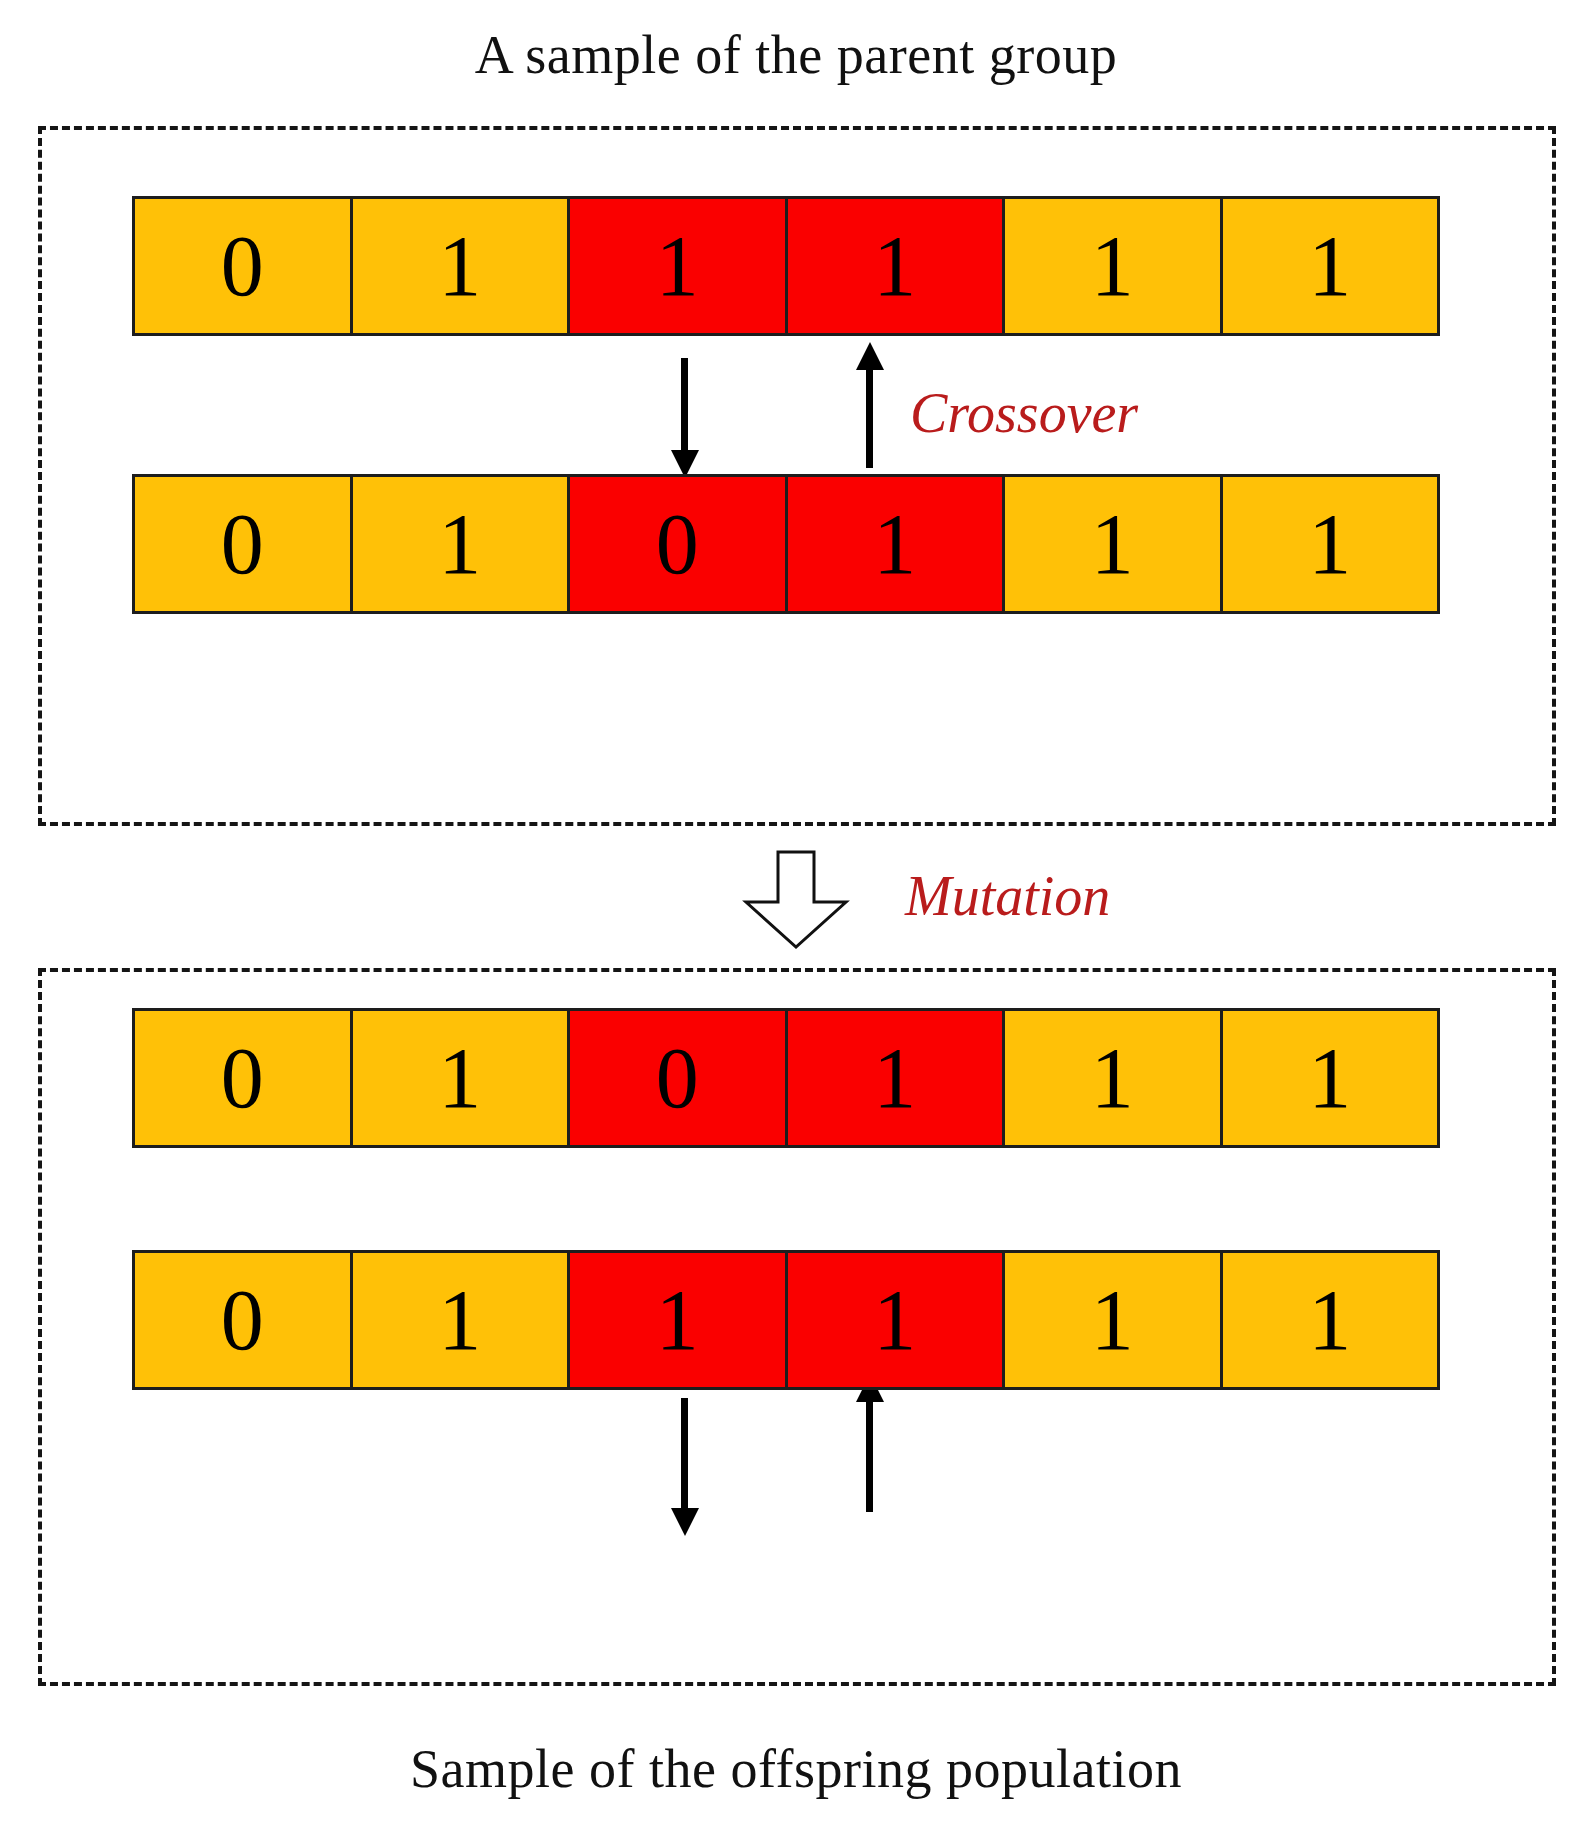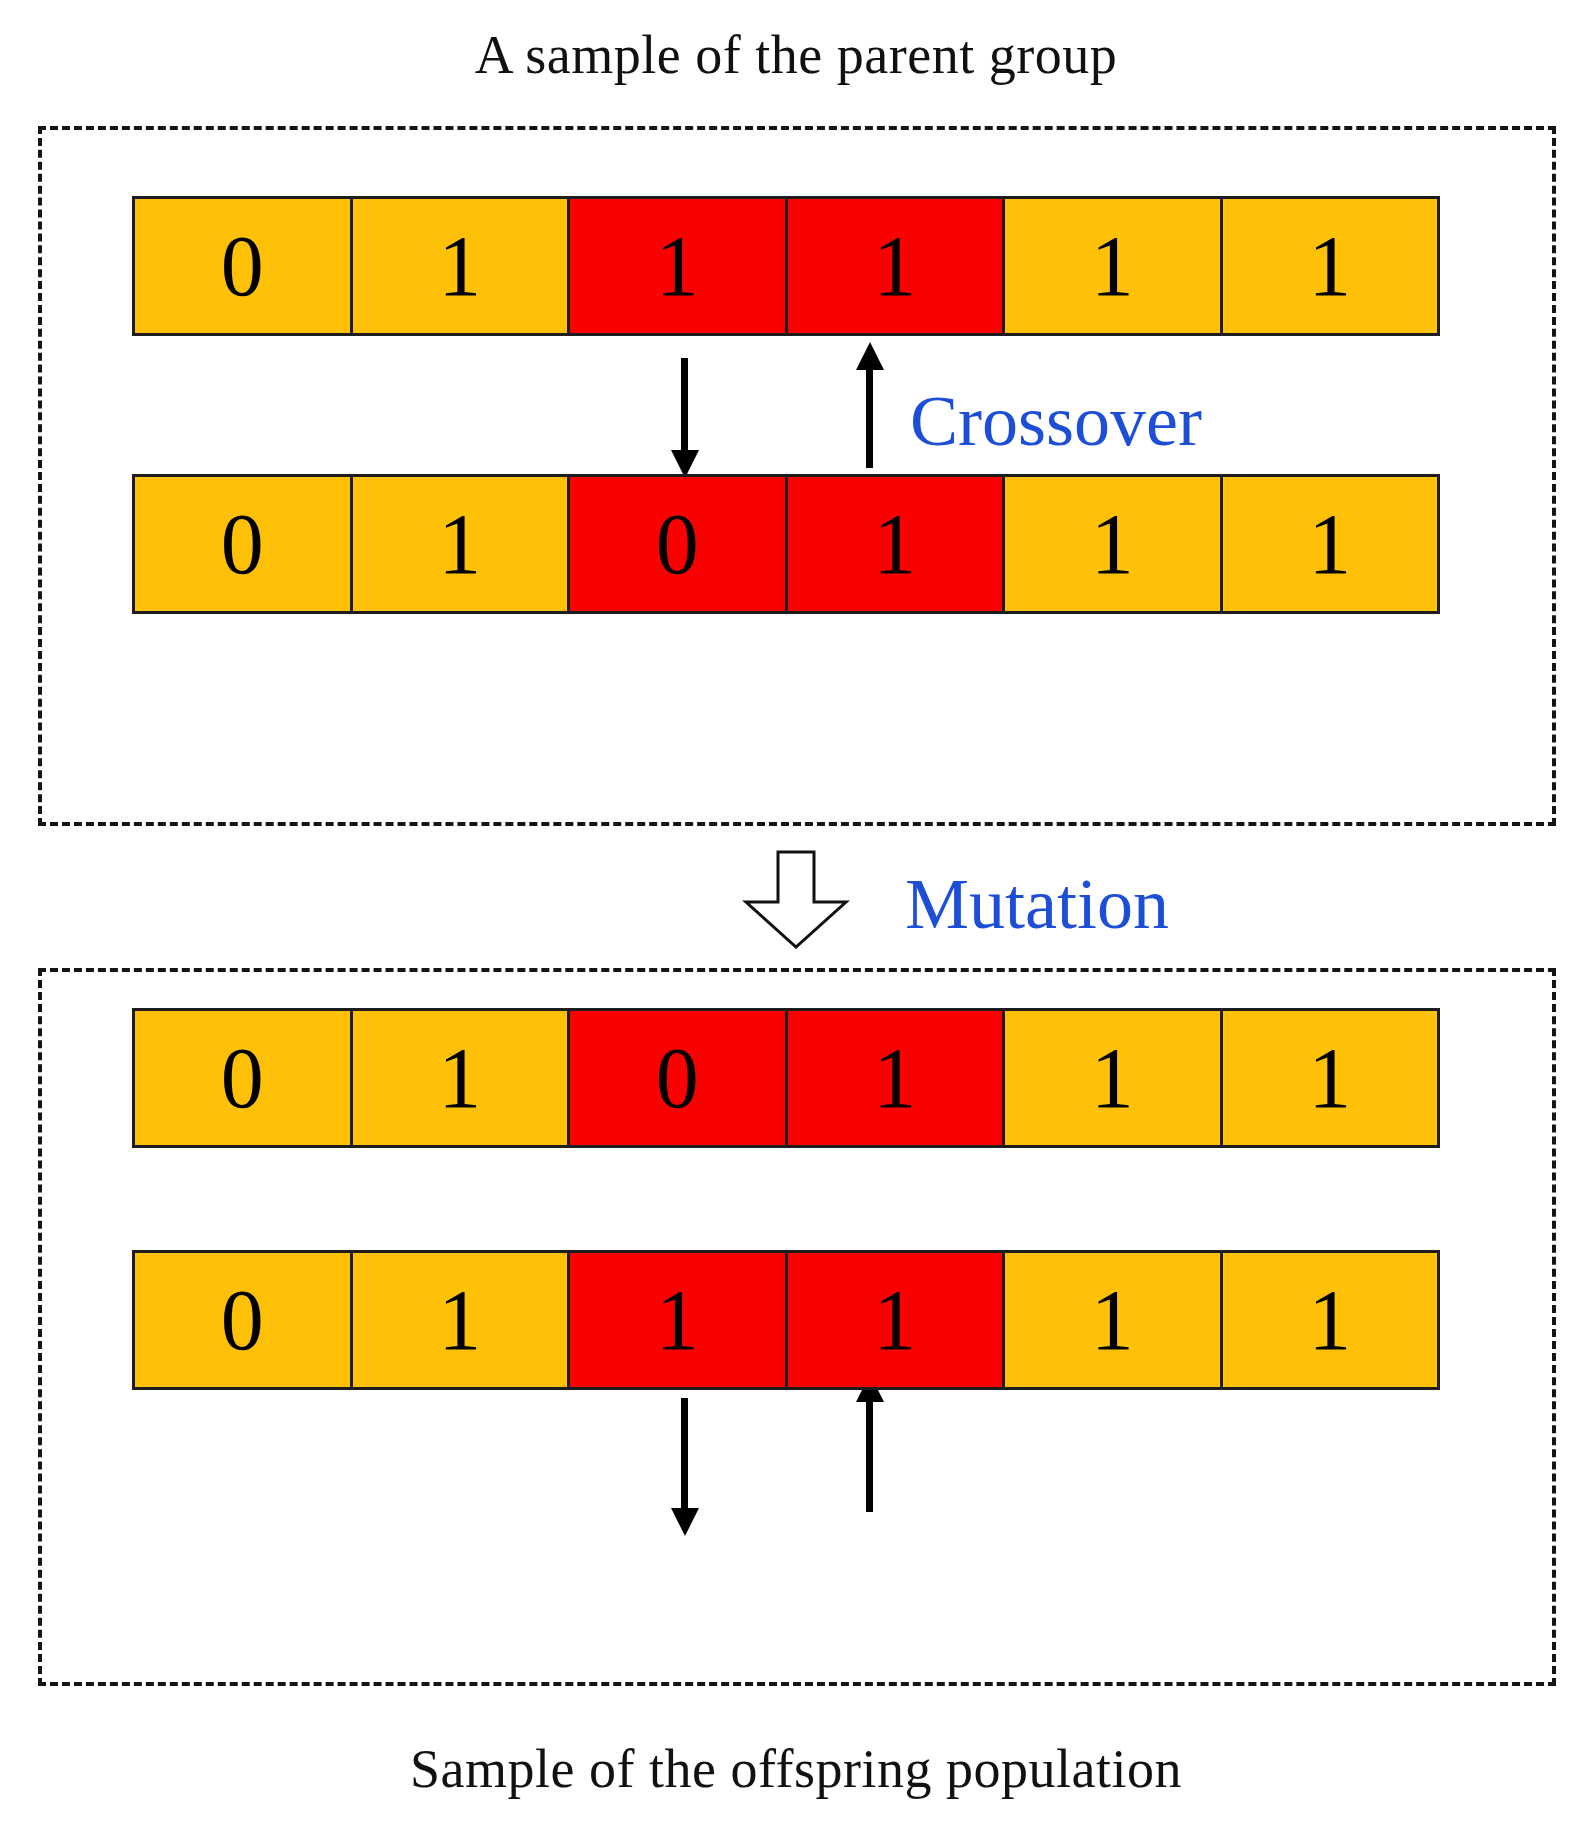--- a/index.html
+++ b/index.html
@@ -104,24 +104,25 @@
     border-bottom: 28px solid #000000;
   }
 
   #arrow-crossover-down { left: 681px; top: 358px; height: 94px; }
   #arrow-crossover-up   { left: 866px; top: 368px; height: 100px; }
   #arrow-offspring-down { left: 681px; top: 1398px; height: 112px; }
   #arrow-offspring-up   { left: 866px; top: 1400px; height: 112px; }
 
   .inline-label {
     position: absolute;
-    font-size: 72px;
+    font-size: 56px;
     line-height: 1;
     white-space: nowrap;
-    color: #1d4ed8;
+    color: #b91c1c;
+    font-style: italic;
   }
   #label-crossover { left: 910px; top: 385px; }
   #label-mutation  { left: 905px; top: 868px; text-align: center; }
 
   
   #mutation-arrow {
     position: absolute;
     left: 742px;
     top: 850px;
     width: 108px;

